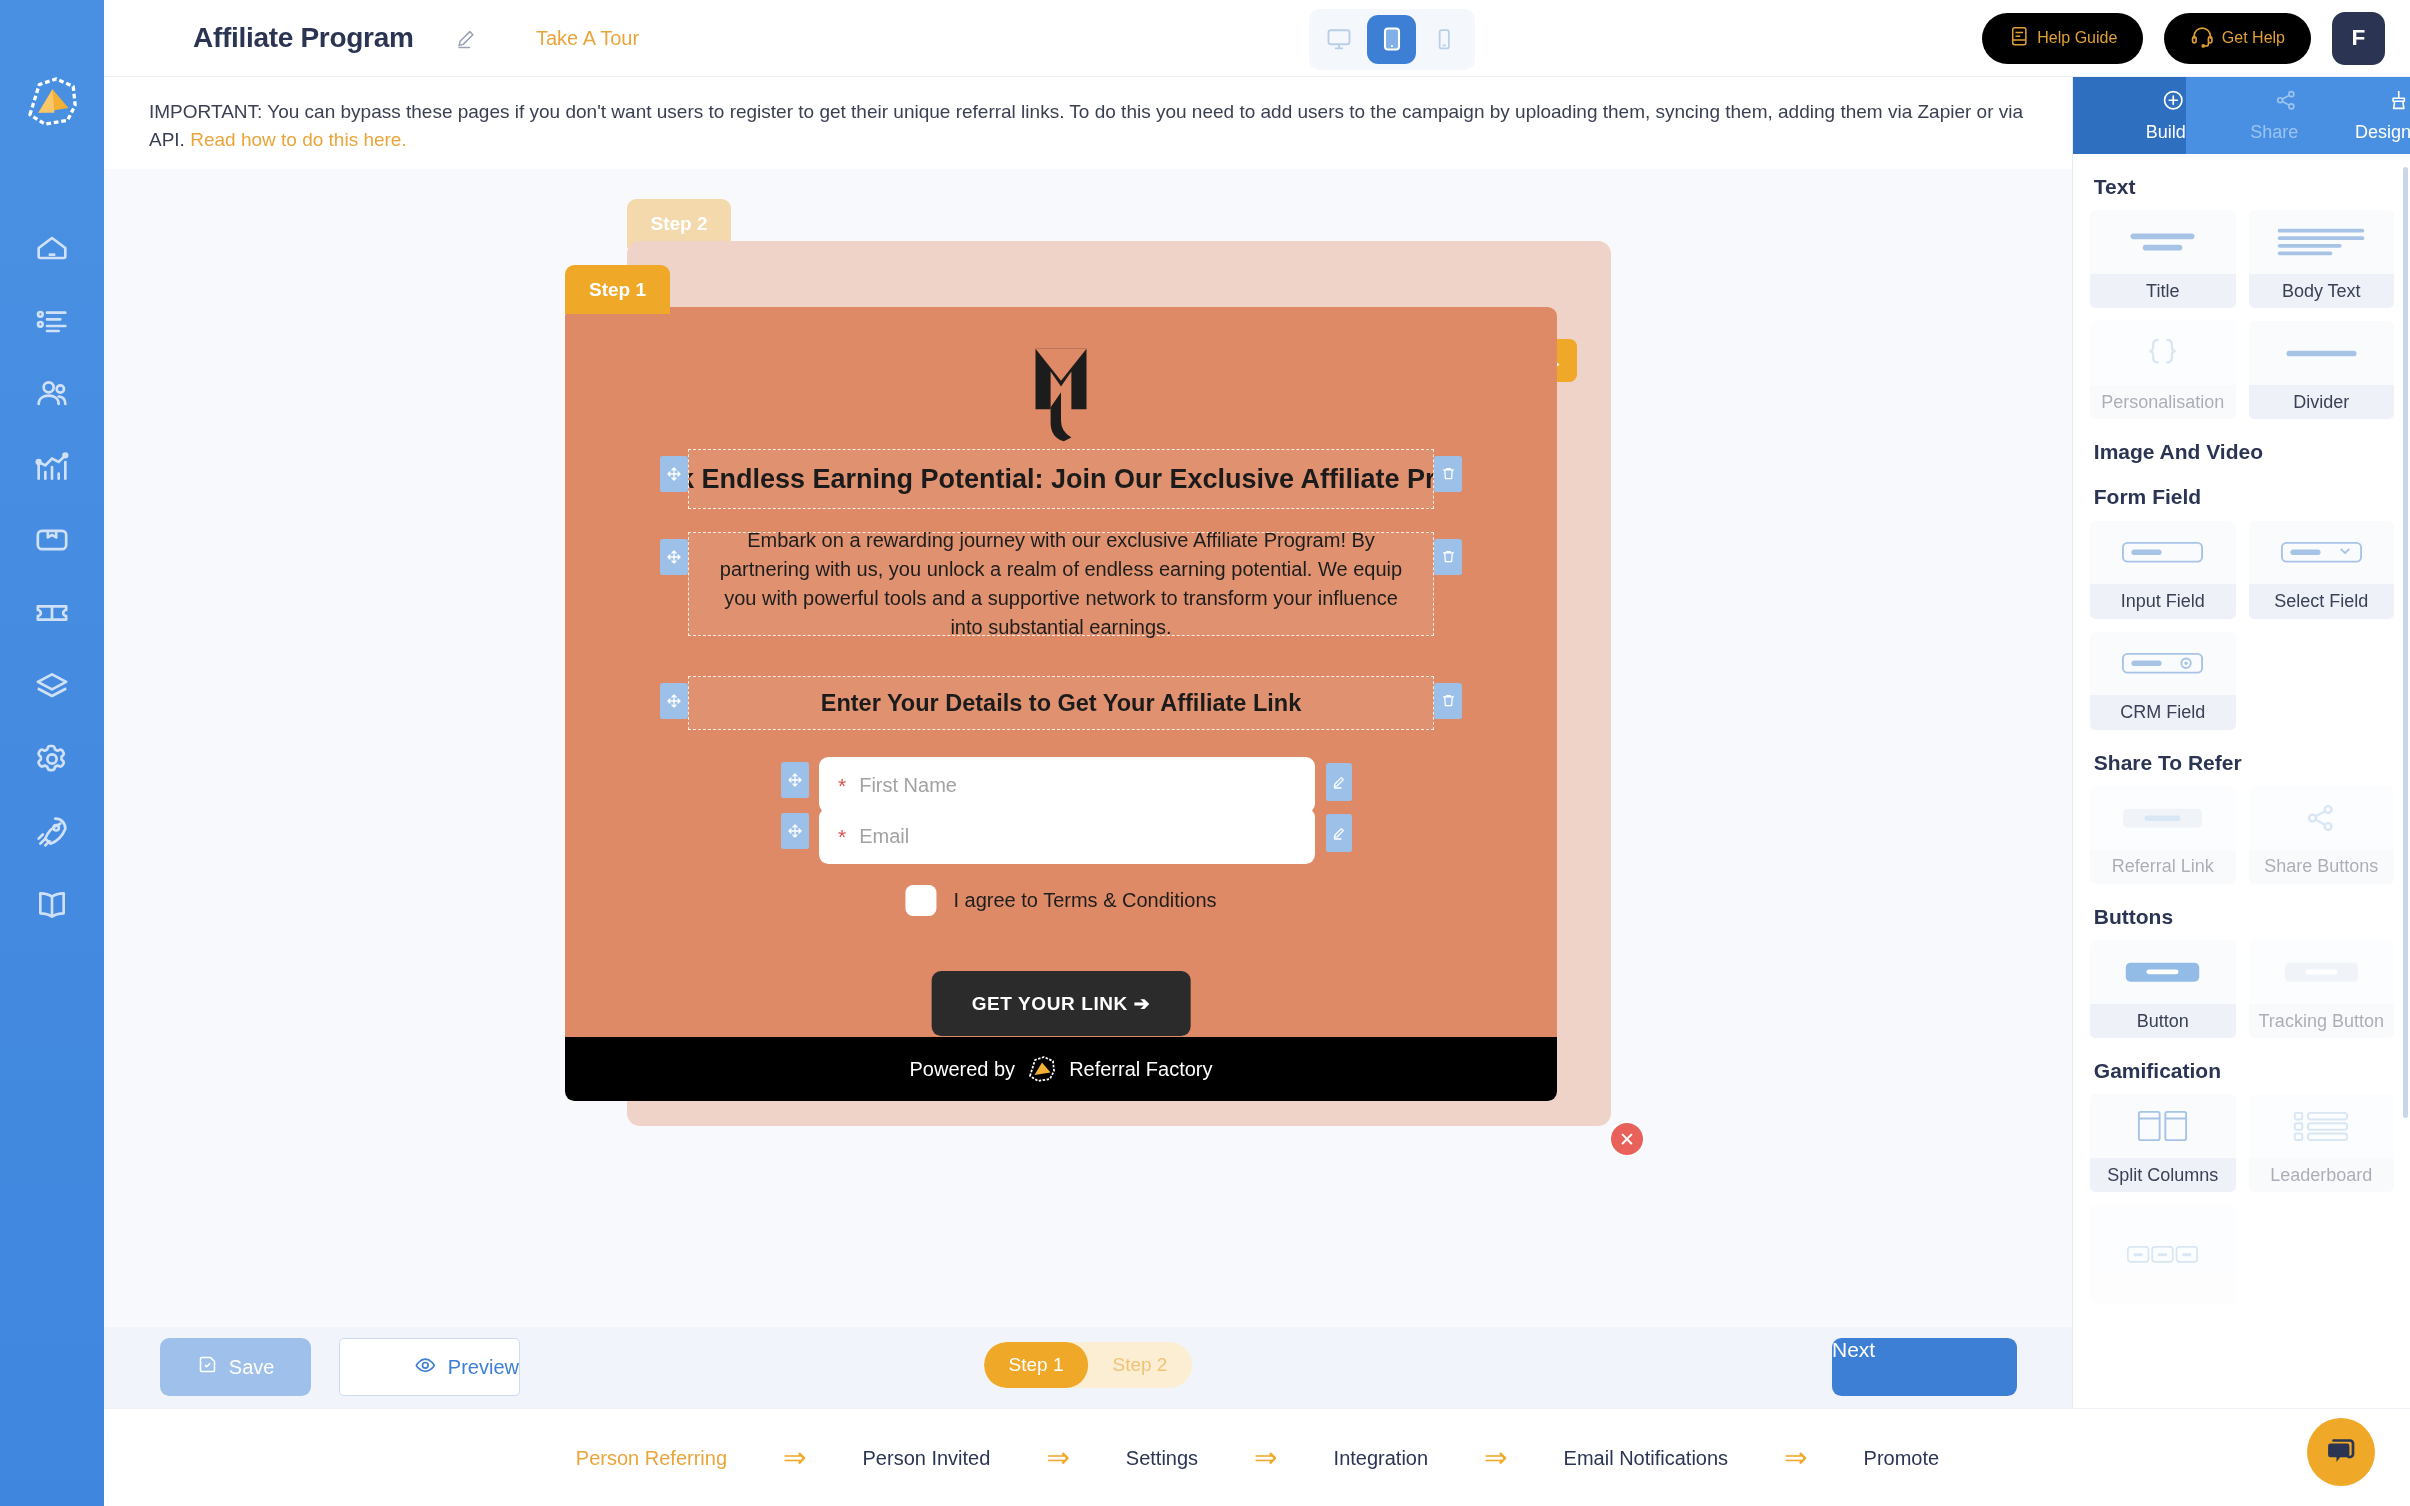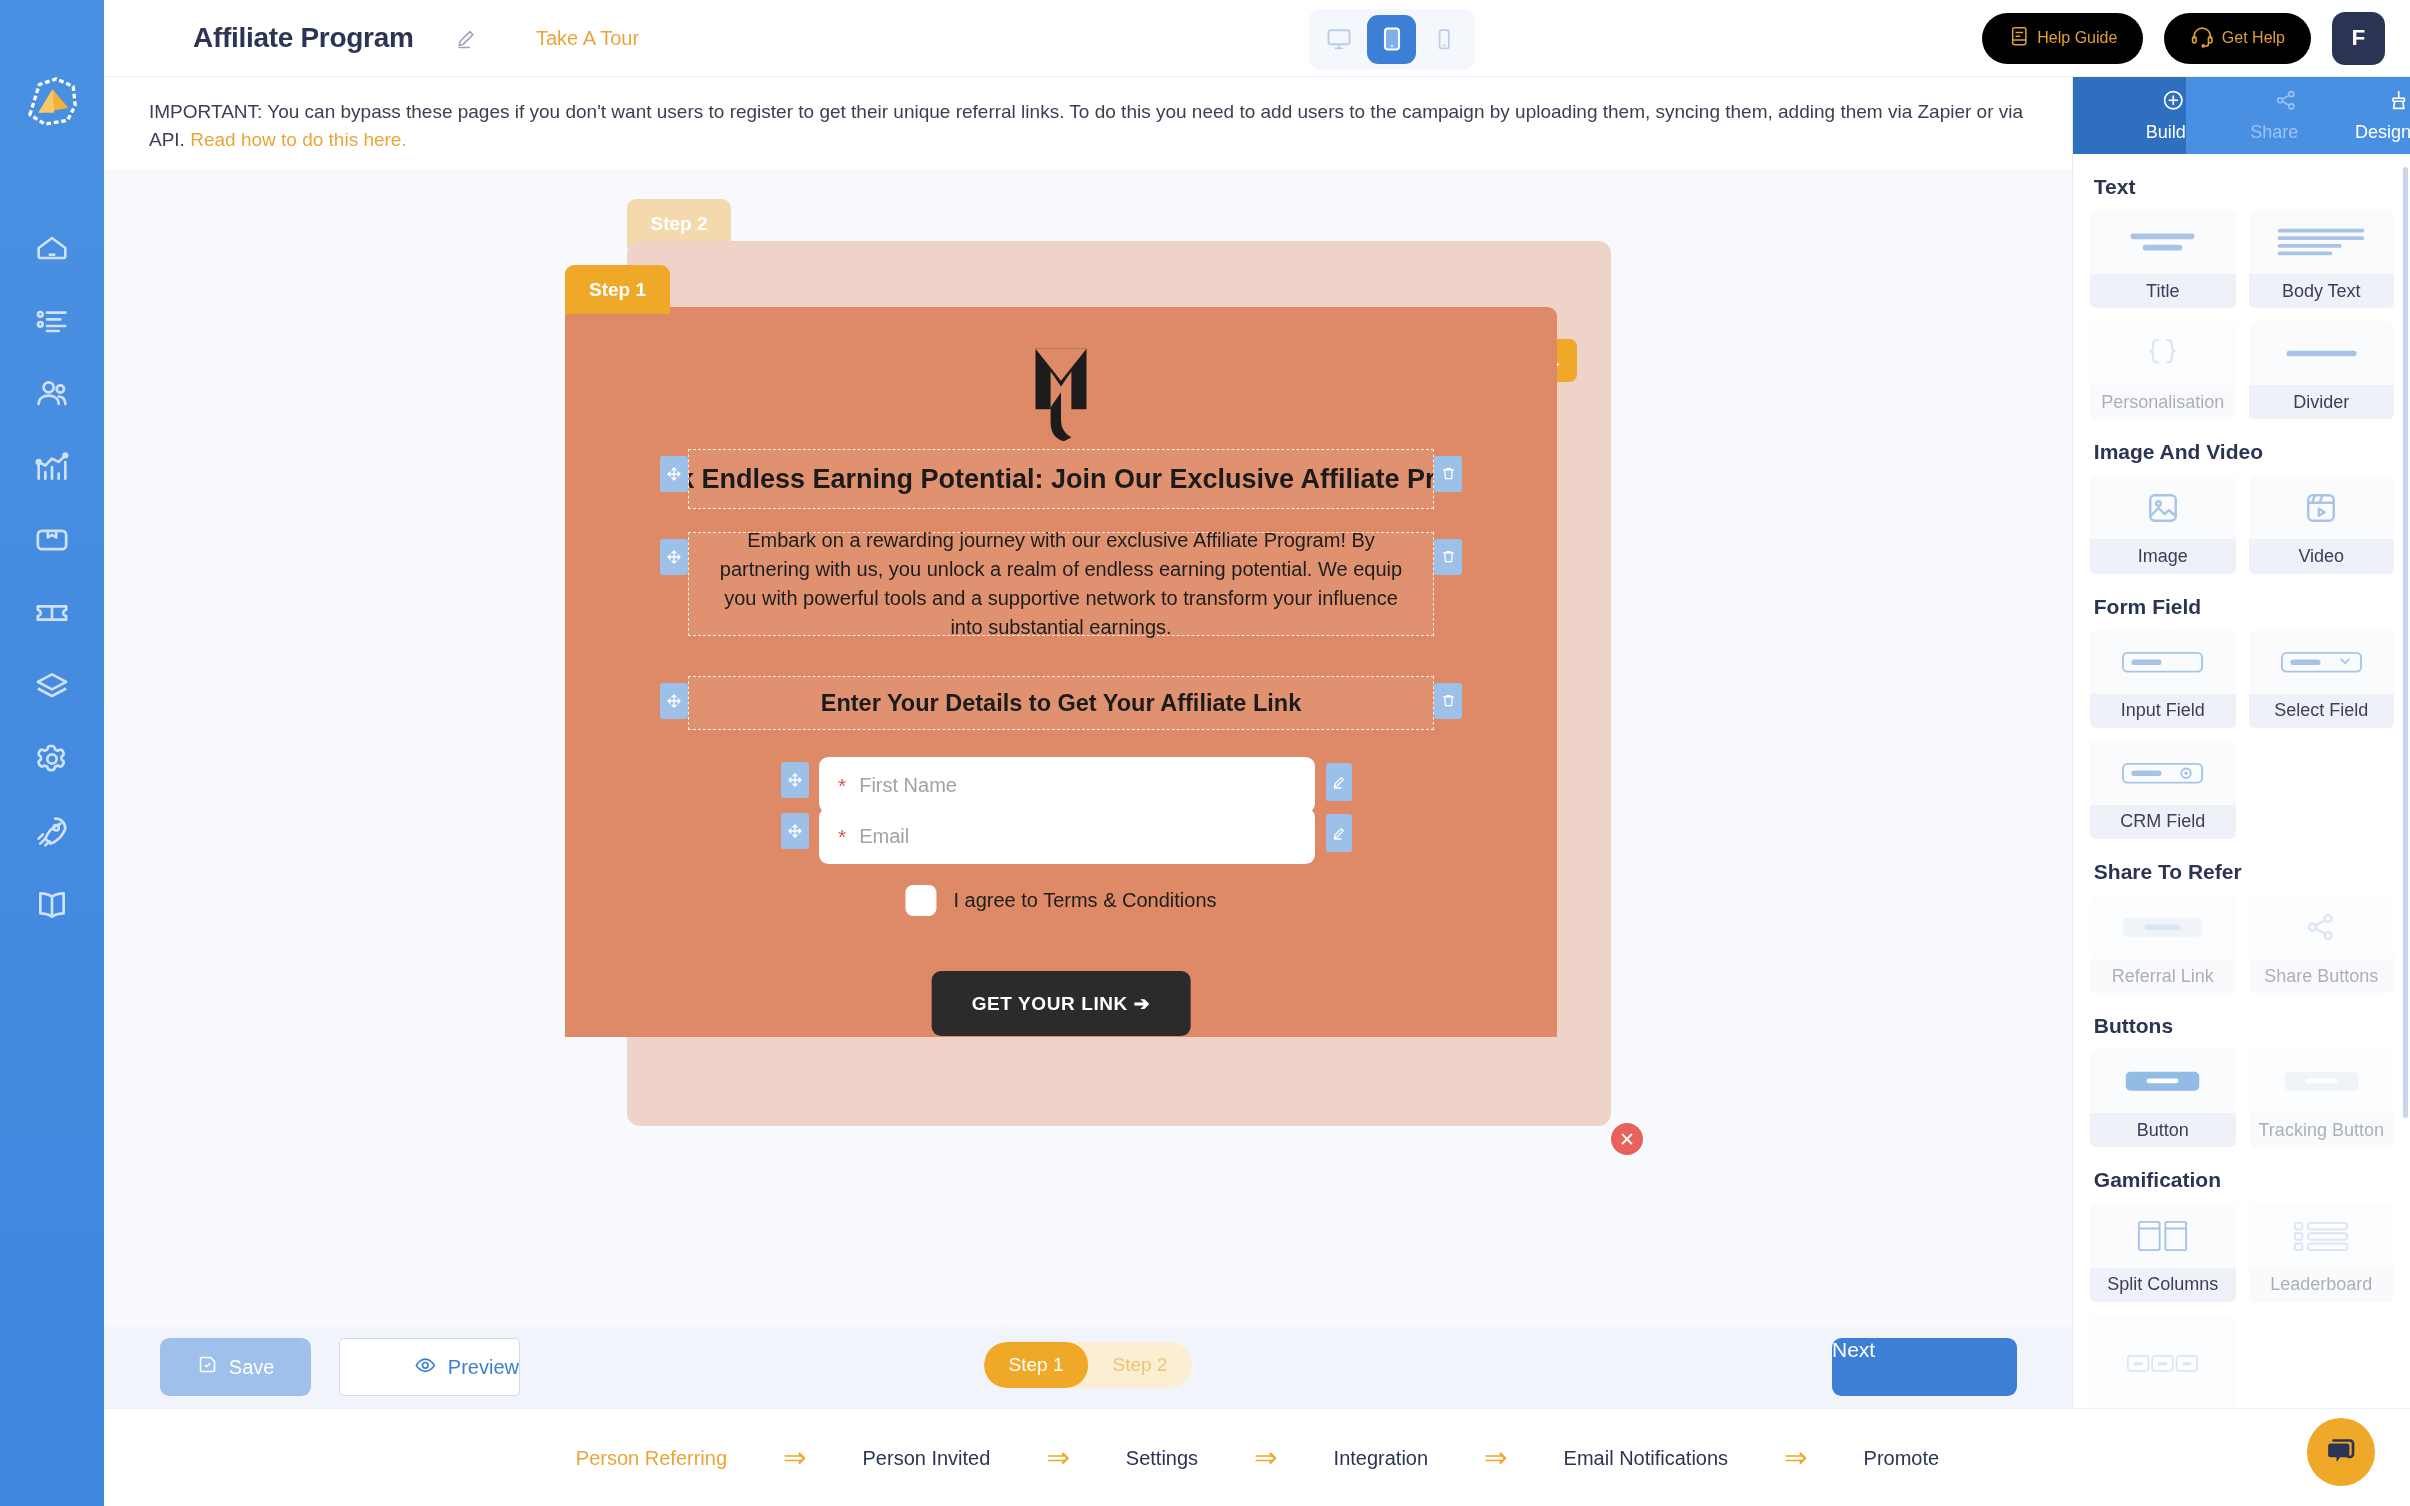--- a/index.html
+++ b/index.html
@@ -508,20 +508,30 @@
     </div>
 
     <div id="terms-row">
       <div id="terms-box"></div>
       <div id="terms-label">I agree to Terms &amp; Conditions</div>
     </div>
 
     <div id="cta">GET YOUR LINK  ➔</div>
   </div>
 
+  <div id="step1-footer">
+    <span>Powered by</span>
+    <span>
+      <svg width="28" height="26" viewBox="0 0 56 52" style="vertical-align:middle">
+        <path d="M4 40 L14 8 L32 2 L50 10 L52 30 L44 46 L20 50 Z" fill="none" stroke="#fff" stroke-width="3.5" stroke-linejoin="round" stroke-dasharray="5 3"></path>
+        <path d="M13 38 L28 13 L45 33 Z" fill="#f2b134"></path>
+      </svg>
+    </span>
+    <span>Referral Factory</span>
+  </div>
 
   <div id="close-badge">✕</div>
 </div>
 
 <div id="action-bar">
   <div id="btn-save">
     <span>
       <svg width="21" height="21" viewBox="0 0 24 24" fill="none" stroke="#fff" stroke-width="1.8" stroke-linejoin="round">
           <path d="M4 5.5A1.5 1.5 0 015.5 4h10L20 8.5v10a1.5 1.5 0 01-1.5 1.5h-13A1.5 1.5 0 014 18.5Z"></path>
           <path d="M9 12.5l2 2 4-4"></path>
@@ -617,42 +627,20 @@
         <div class="wicon">
           <svg width="89" height="19" viewBox="0 0 94 20">
               <rect x="10" y="7" width="74" height="6" rx="3" fill="#a7c4e6"></rect>
             </svg>
         </div>
         <div class="wlabel">Divider</div>
       </div>
     </div>
 
     <div class="sec-title">Image And Video</div>
-    <div class="widget-grid">
-      <div class="widget">
-        <div class="wicon">
-          <svg width="36" height="36" viewBox="0 0 24 24" fill="none" stroke="#a7c4e6" stroke-width="1.6" stroke-linejoin="round">
-              <rect x="3.5" y="3.5" width="17" height="17" rx="3"></rect>
-              <circle cx="9" cy="9" r="1.5"></circle>
-              <path d="M4 17l5-5 4 4 3-2.5 4 3.5"></path>
-            </svg>
-        </div>
-        <div class="wlabel">Image</div>
-      </div>
-      <div class="widget">
-        <div class="wicon">
-          <svg width="36" height="36" viewBox="0 0 24 24" fill="none" stroke="#a7c4e6" stroke-width="1.6" stroke-linejoin="round">
-              <rect x="3.5" y="3.5" width="17" height="17" rx="3"></rect>
-              <path d="M3.5 8.5h17M8 3.6l-2 5M13 3.6l-2 5"></path>
-              <path d="M10.5 12.5l4 2.3-4 2.3Z"></path>
-            </svg>
-        </div>
-        <div class="wlabel">Video</div>
-      </div>
-    </div>
 
     <div class="sec-title">Form Field</div>
     <div class="widget-grid">
       <div class="widget">
         <div class="wicon">
           <svg width="89" height="24.5" viewBox="0 0 94 26">
               <rect x="5" y="3" width="84" height="20" rx="5" fill="none" stroke="#a7c4e6" stroke-width="2"></rect>
               <rect x="14" y="10" width="32" height="6" rx="3" fill="#a7c4e6"></rect>
             </svg>
         </div>

